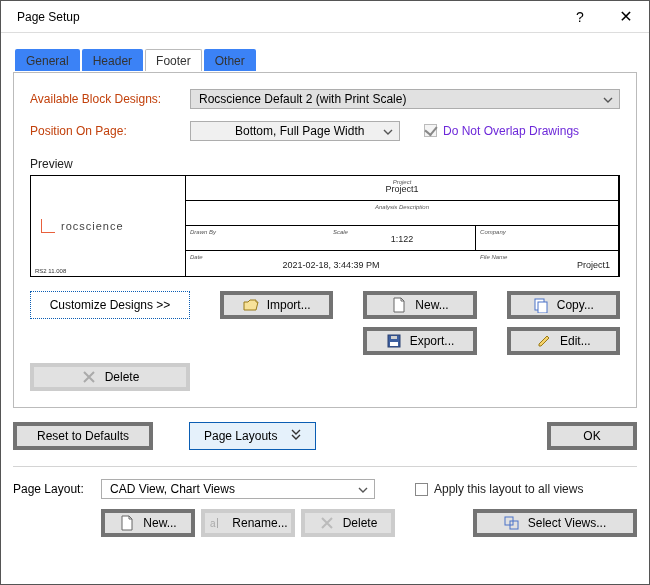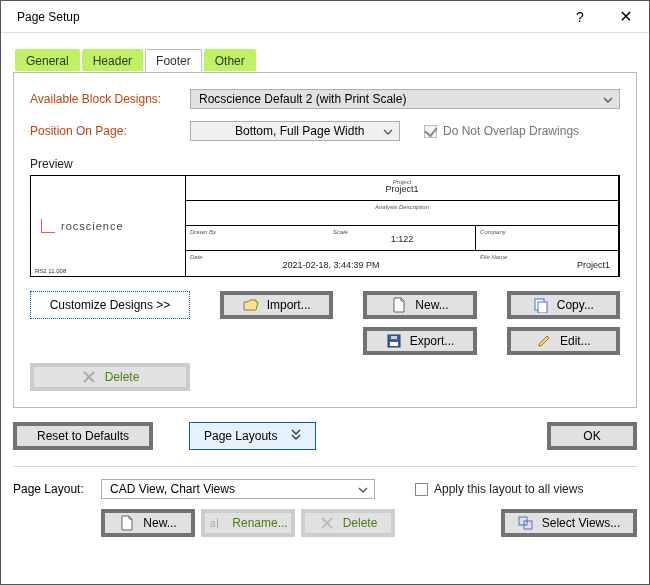--- a/index.html
+++ b/index.html
@@ -23,39 +23,39 @@
   }
   .titlebar .title { flex: 1; font-size: 12px; }
   .titlebar .tbtn { width: 46px; height: 32px; display:flex; align-items:center; justify-content:center; font-size:14px; }
   .tbtn.close { font-size: 16px; }
   .content { padding: 10px 12px 0 12px; }
 
   
   .tabstrip { position: relative; height: 24px; margin-top: 6px; }
   .tabstrip .baseline { position: absolute; left:0; right:0; bottom:0; height:1px; background:#bbb; }
   .tabstrip .tabs { display:flex; gap:2px; position:relative; z-index:2; padding-left: 2px;}
-  .tab { padding: 4px 10px 3px 10px; border:1px solid transparent; border-bottom:none; background:#bef264; color:#333; border-radius: 2px 2px 0 0;}
+  .tab { padding: 4px 10px 3px 10px; border:1px solid transparent; border-bottom:none; background:#3b82f6; color:#333; border-radius: 2px 2px 0 0;}
   .tab.active { border-color:#bbb; background:#fff; }
   .tab.active::after { content:""; position:absolute;}
   
   .tab.active { position: relative; }
   .tab.active .cover { position:absolute; left:1px; right:1px; bottom:-1px; height:1px; background:#fff; }
 
   
   .panel { border:1px solid #bbb; border-top:none; padding: 16px 16px 16px 16px; display:flex; flex-direction:column; }
 
   .row { display:flex; align-items:center; margin-bottom: 12px; }
   .row .label { width: 160px; color:#c2410c; }
   .select { flex:1; height: 20px; border:1px solid #adadad; background:#e1e1e1; display:flex; align-items:center; padding: 0 8px; position:relative;}
   .select.light { background:#f0f0f0; }
   .select .chev { position:absolute; right:6px; top:50%; transform:translateY(-50%); }
   .chev.dark svg path { stroke:#555; }
 
   .posrow .select { flex: 0 0 210px; padding-left: 44px;}
-  .posrow .chk-row { margin-left: 24px; display:flex; align-items:flex-end; color:#737373; }
+  .posrow .chk-row { margin-left: 24px; display:flex; align-items:flex-start; color:#6d28d9; }
   .chkbox { width:13px; height:13px; border:1px solid #888; margin-right:6px; background:#fff; display:inline-block; position:relative;}
   .chkbox.disabled { border-color:#bbb; background:#f4f4f4;}
   .chkbox.checked::after { content:""; position:absolute; left:2px; top:-1px; width:6px; height:9px; border:solid #222; transform:rotate(40deg); border-width: 0 2px 2px 0; }
   .chkbox.disabled.checked::after { border-color:#888;}
 
   .preview-label { margin: 4px 0 4px 0; color:#222;}
   .preview-frame {
     border: 1px solid #000;
     background: #fff;
     height: 102px;
@@ -71,37 +71,37 @@
   .pf-cell.bottom { border-bottom:none;}
   .pf-cell .tl { font-style:italic; font-size:6px; color:#555;}
   .pf-cell .val { position:absolute; left:50%; top:50%; transform:translate(-50%,-40%); font-size:9px;}
   .pf-cell .val-right { position:absolute; right:8px; top:50%; transform:translateY(-40%); font-size:9px;}
   .pf-cell.full { grid-column: 1 / span 3; text-align:center;}
 
   
   .btn-grid { display:grid; grid-template-columns: 160px 1fr 1fr 1fr; column-gap: 30px; row-gap: 8px; margin-top: 14px;}
   .btn { height:28px; border:4px solid #737373; background:#e1e1e1; display:flex; align-items:center; justify-content:center; gap:8px; font-size:12px;}
   .btn.primary { border:1px dotted #0a5db3; background:#fff; color:#000;}
-  .btn.disabled { color:#4d7c0f; border-color:#ccc;}
+  .btn.disabled { color:#000000; border-color:#ccc;}
   .icon { width:16px; height:16px; display:inline-flex; align-items:center; justify-content:center; }
 
   
   .lower { margin-top: 14px; }
   .lower-row1 { display:flex; align-items:flex-start; }
   .page-layouts-btn { margin-left: 36px; height:28px; border:1px solid #0a5db3; background:#e5f1fb; padding: 0 14px; display:flex; align-items:center; gap:14px;}
   .lower-row1 .ok { margin-left:auto; width:90px;}
   .hr { height:1px; background:#d4d4d4; margin: 16px 0 12px 0; box-shadow: 0 1px 0 #fff;}
 
   .pl-row { display:flex; align-items:center;}
   .pl-row .label { width: 88px;}
   .pl-row .select { flex: 0 0 274px; background:#fff;}
   .apply-row { margin-left: 40px; display:flex; align-items:center; color:#222;}
   .pl-btns { display:flex; gap:6px; margin-top: 10px; padding-left: 88px;}
   .pl-btns .btn { width: 94px; }
-  .pl-btns .btn.sv { width:136px; margin-left:auto;}
+  .pl-btns .btn.sv { width:164px; margin-left:auto;}
   .pl-wrap { display:flex;}
 </style>
 </head>
 <body>
 
 <div class="titlebar">
   <div class="title">Page Setup</div>
   <div class="tbtn">?</div>
   <div class="tbtn close">✕</div>
 </div>

